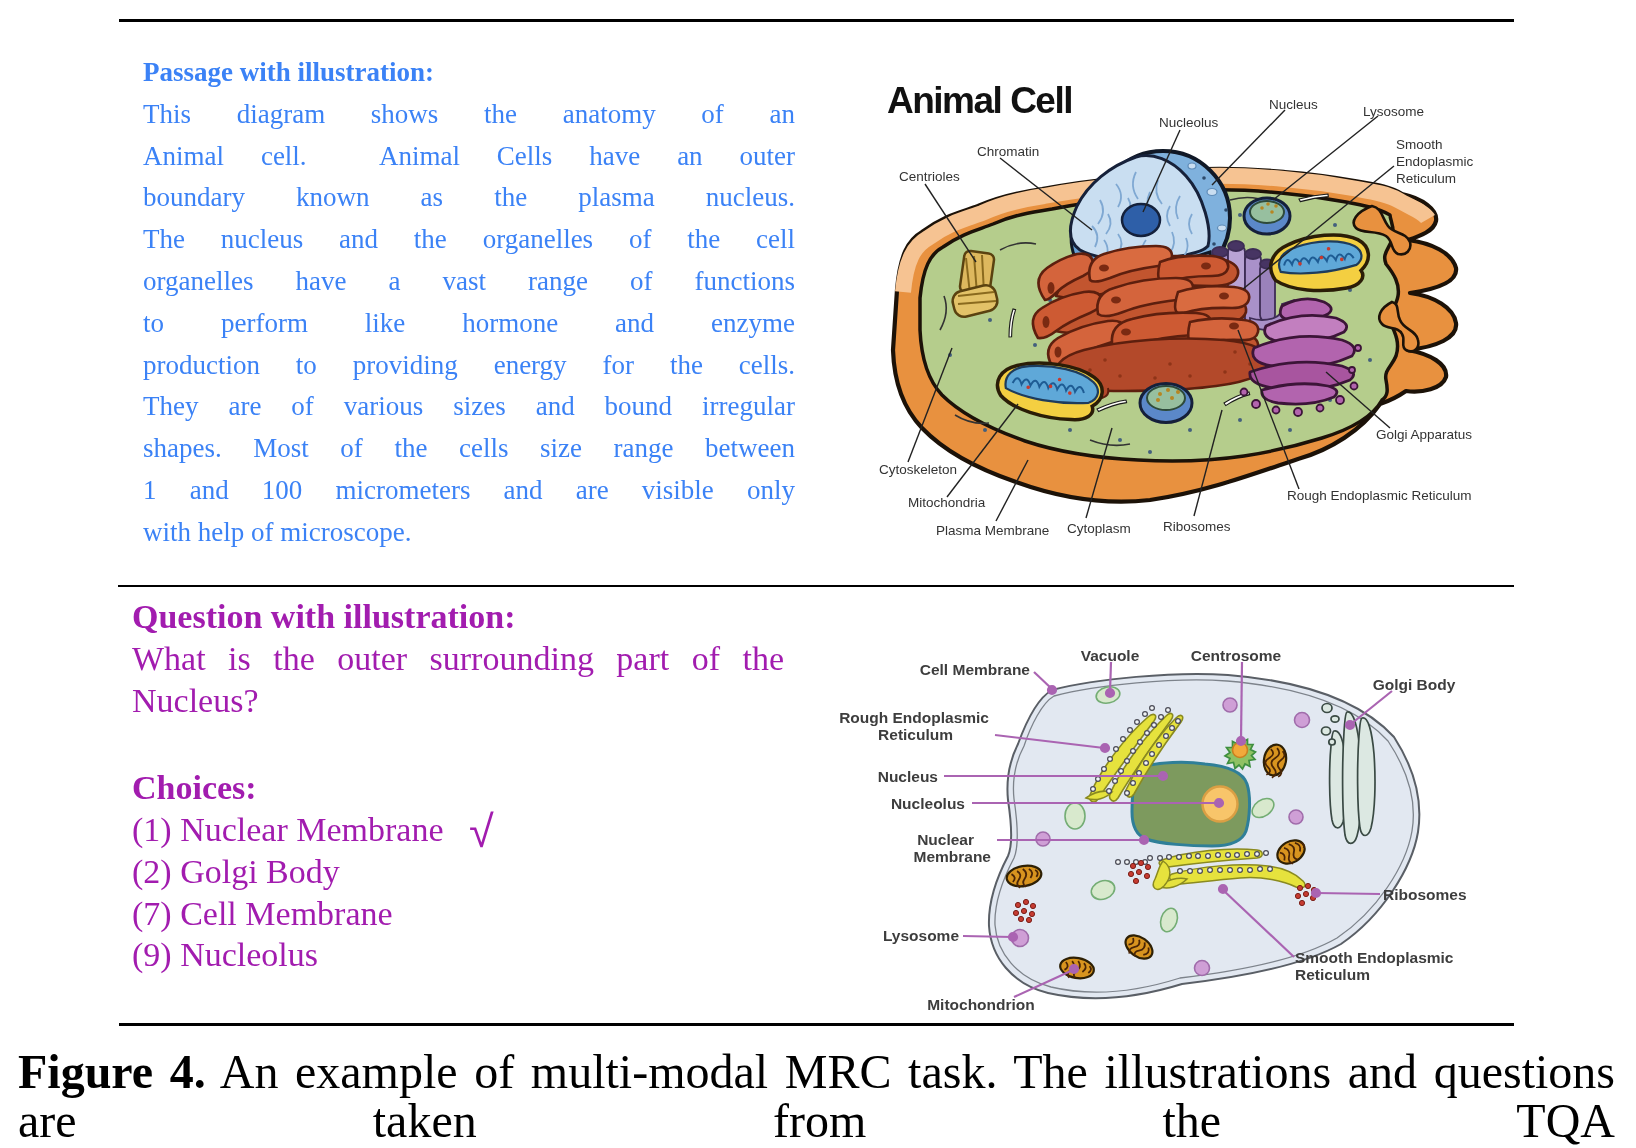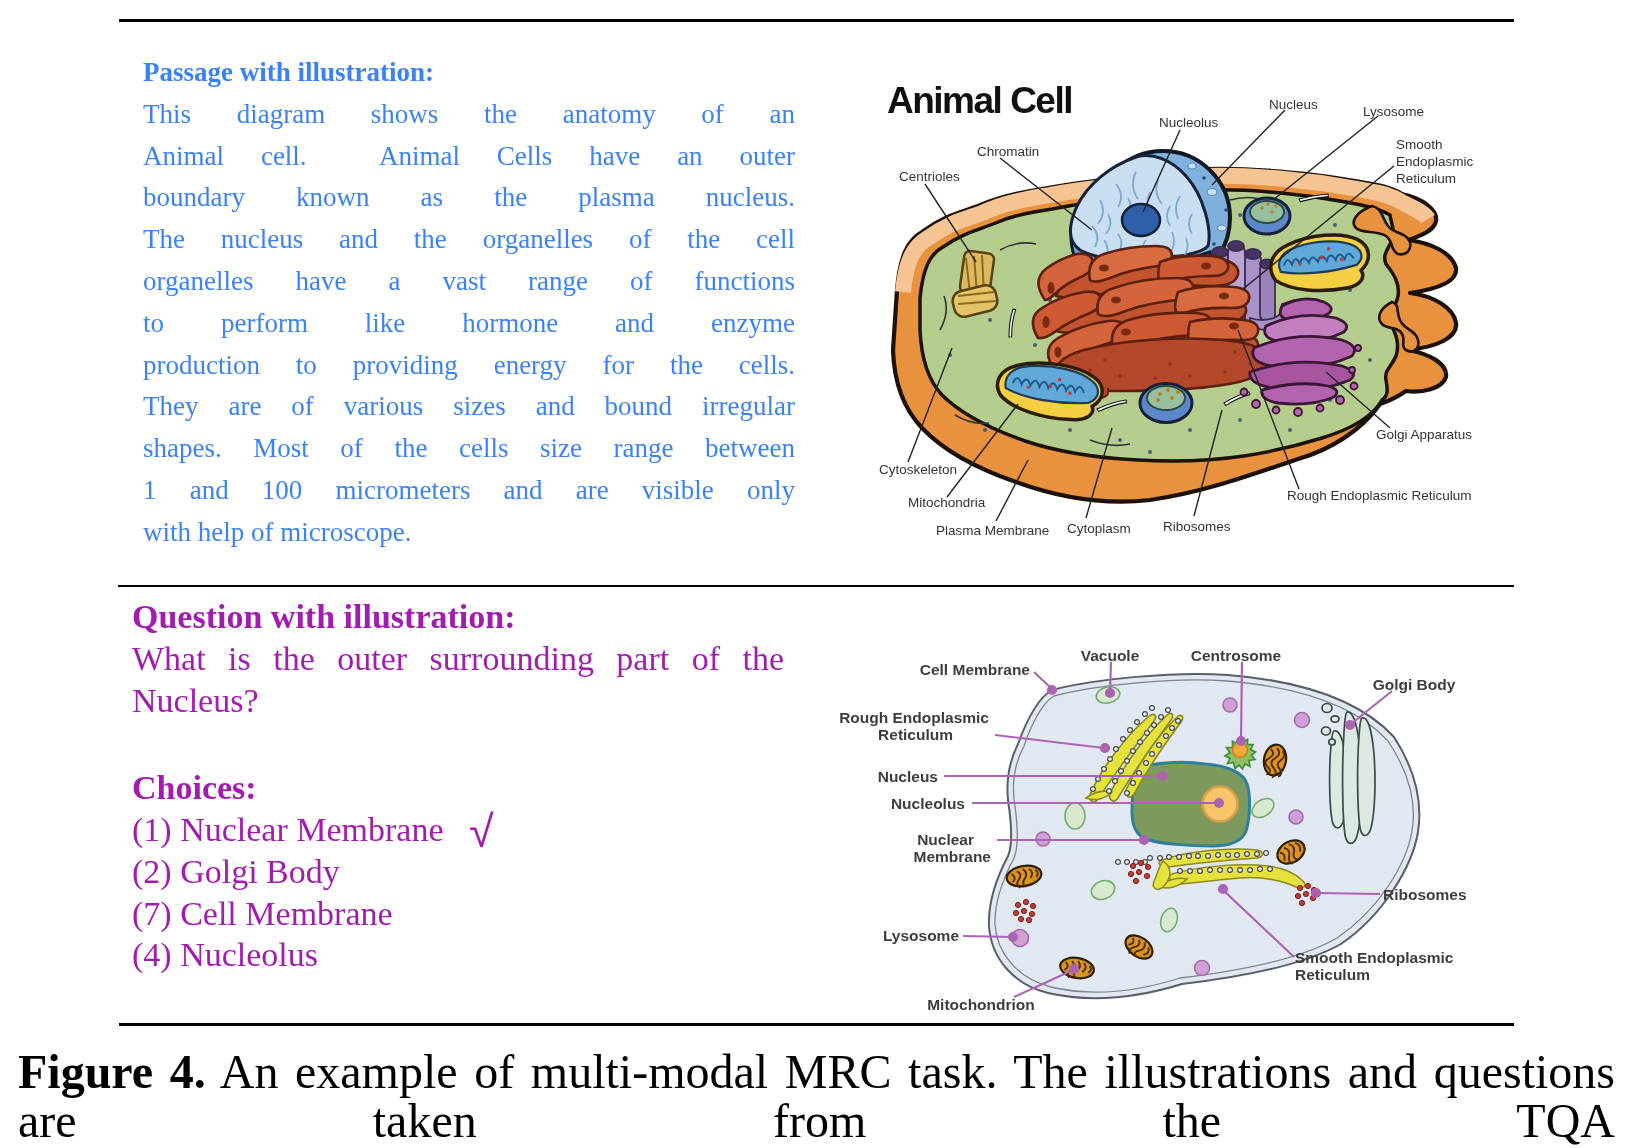--- a/index.html
+++ b/index.html
@@ -36,21 +36,21 @@
 
 <div id="question">
   <div><b>Question with illustration:</b></div>
   <div class="j">What is the outer surrounding part of the</div>
   <div>Nucleus?</div>
   <div>&nbsp;</div>
   <div style="margin-top:4px;"><b>Choices:</b></div>
   <div>(1) Nuclear Membrane&nbsp;&nbsp; <span style="font-family:'Liberation Sans',sans-serif;font-size:45px;line-height:0;display:inline-block;vertical-align:-6px;">√</span></div>
   <div>(2) Golgi Body</div>
   <div>(7) Cell Membrane</div>
-  <div>(4) Nucleolus</div>
+  <div>(9) Nucleolus</div>
 </div>
 
 <div id="caption">
     <div style="text-align:justify;text-align-last:justify;"><b>Figure 4.</b> An example of multi-modal MRC task. The illustrations and questions are taken from the TQA</div>
     <div>[<span class="cite">32</span>] dataset.</div>
   </div>
 
 <svg id="topsvg" style="position:absolute;left:850px;top:60px;" width="690" height="500" viewBox="850 60 690 500">
 <g>
 

